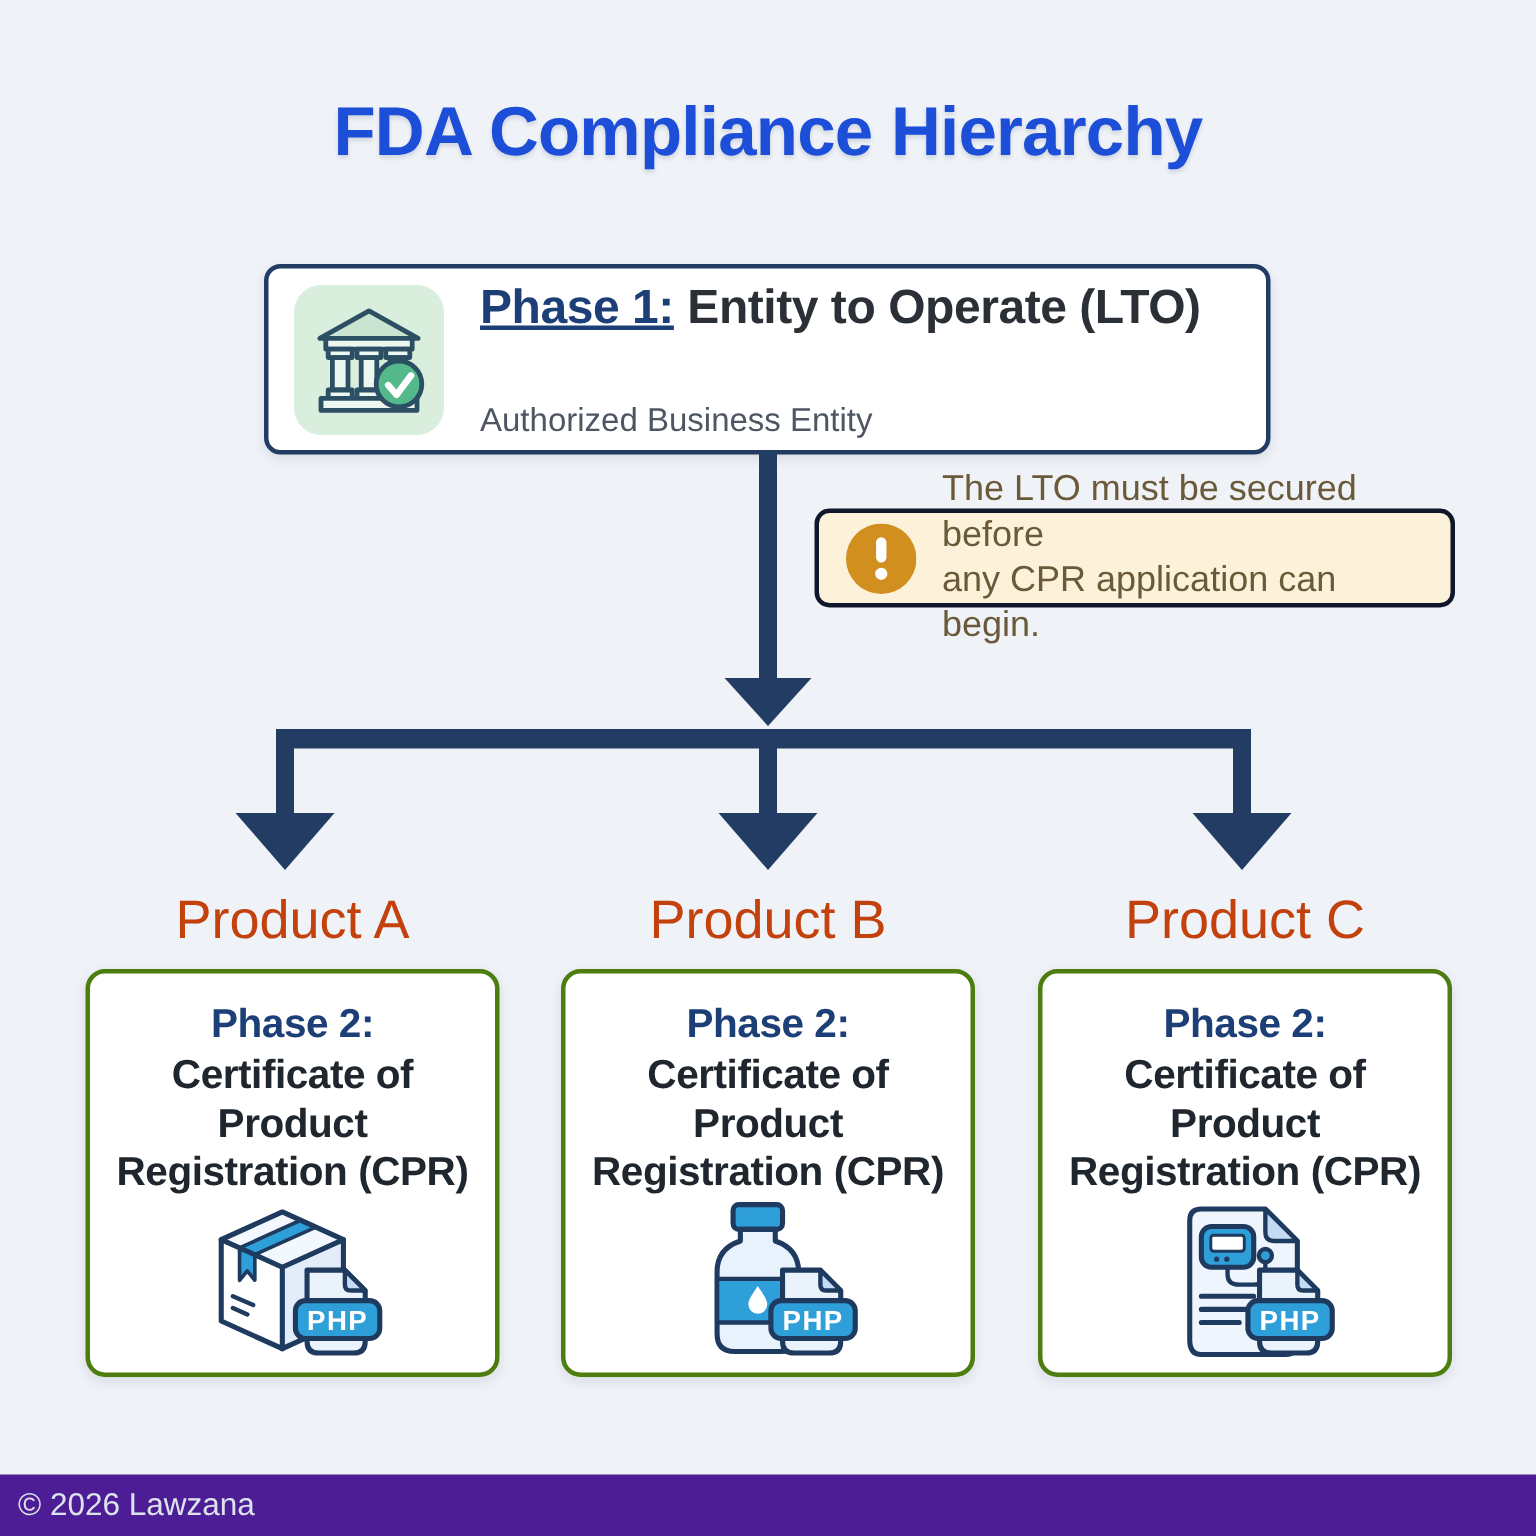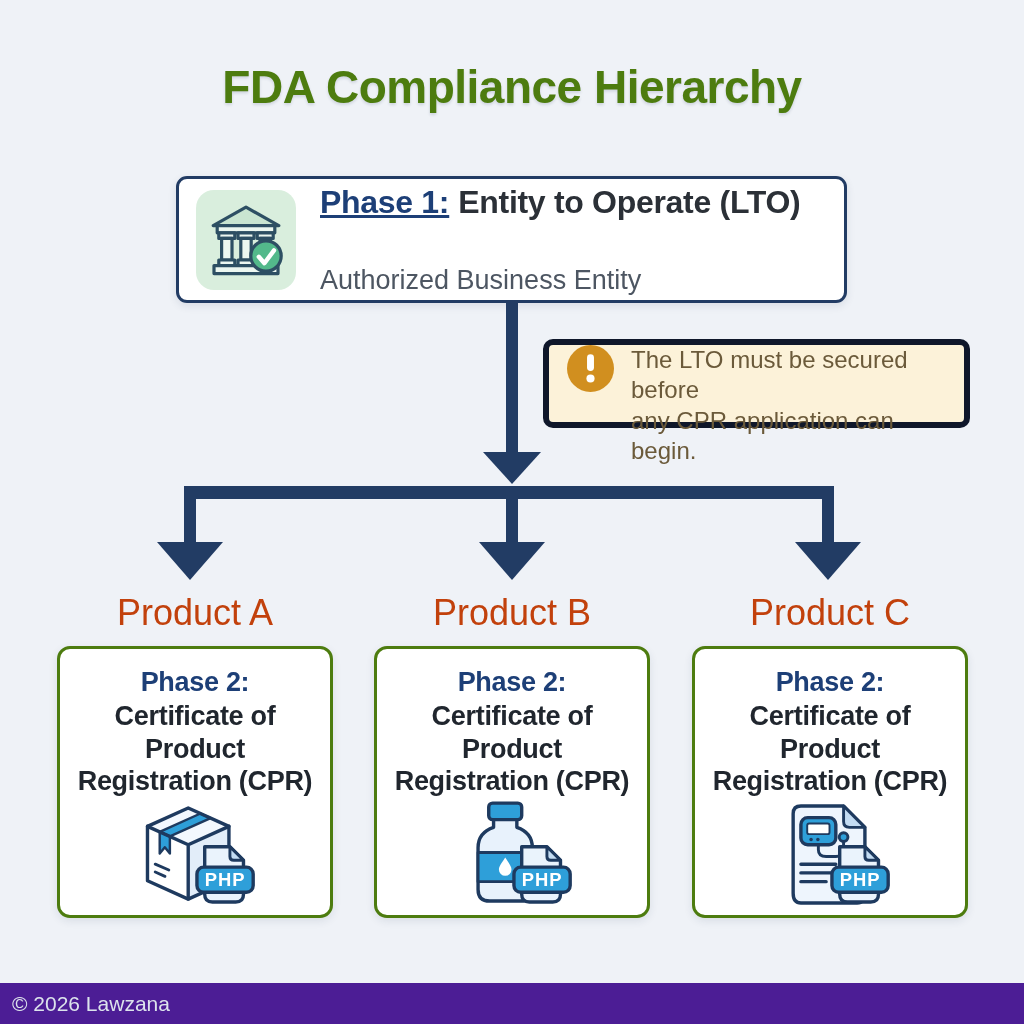--- a/index.html
+++ b/index.html
@@ -3,46 +3,46 @@
 <meta charset="utf-8">
 <style>
   html,body{margin:0;padding:0;background:#eff2f7;}
   .canvas{
     position:relative;width:1024px;height:1024px;background:#eff2f7;
     font-family:"Liberation Sans","DejaVu Sans",sans-serif;overflow:hidden;
   }
   
   .page-title{
     position:absolute;top:60px;left:0;width:100%;text-align:center;
-    font-size:46px;font-weight:bold;color:#4d7c0f;letter-spacing:-0.5px;
+    font-size:46px;font-weight:bold;color:#1d4ed8;letter-spacing:-0.5px;
     text-shadow:0 2px 3px rgba(30,50,90,0.15);
   }
   
   .phase1-card{
     position:absolute;left:176px;top:176px;width:671px;height:127px;
     background:#ffffff;border:3px solid #223c64;border-radius:11px;box-sizing:border-box;
     display:flex;align-items:center;padding:0 8px 0 17px;gap:24px;
     box-shadow:0 3px 8px rgba(25,45,80,0.10);
   }
   .phase1-icon-wrap{
     width:100px;height:100px;border-radius:18px;background:#d9eedd;flex:0 0 auto;
     display:flex;align-items:center;justify-content:center;
   }
   .phase1-text{min-width:0;}
   .phase1-heading{
     font-size:32px;font-weight:bold;color:#2b3037;white-space:nowrap;
     letter-spacing:-0.3px;margin-bottom:9px;
   }
   .phase1-heading .prefix{color:#1d3f77;margin-right:9px;text-decoration:underline;}
-  .phase1-subtitle{font-size:27px;color:#4d5662;margin-top:44px;}
+  .phase1-subtitle{font-size:22px;color:#4d5662;margin-top:44px;}
   
   .warning-card{
-    position:absolute;left:543px;top:339px;width:427px;height:89px;
-    background:#fcf2d9;border:6px solid #0f172a;border-radius:10px;box-sizing:border-box;
-    display:flex;padding:0 14px 0 18px;gap:17px;
+    position:absolute;left:543px;top:339px;width:427px;height:66px;
+    background:#fcf2d9;border:3px solid #0f172a;border-radius:10px;box-sizing:border-box;
+    display:flex;align-items:center;padding:0 14px 0 18px;gap:17px;
   }
   .warning-icon-wrap{flex:0 0 auto;width:47px;height:47px;}
   .warning-text{font-size:24px;color:#6b5a3a;line-height:1.27;}
   .warning-text span{display:block;}
   
   .stem{position:absolute;width:12px;background:#223c64;}
   .stem-top{left:506px;top:300px;height:153px;}
   .hbar{position:absolute;left:184px;top:486px;width:650px;height:13px;background:#223c64;border-radius:3px;}
   .stem-a{left:184px;top:486px;height:58px;}
   .stem-b{left:506px;top:486px;height:58px;}

